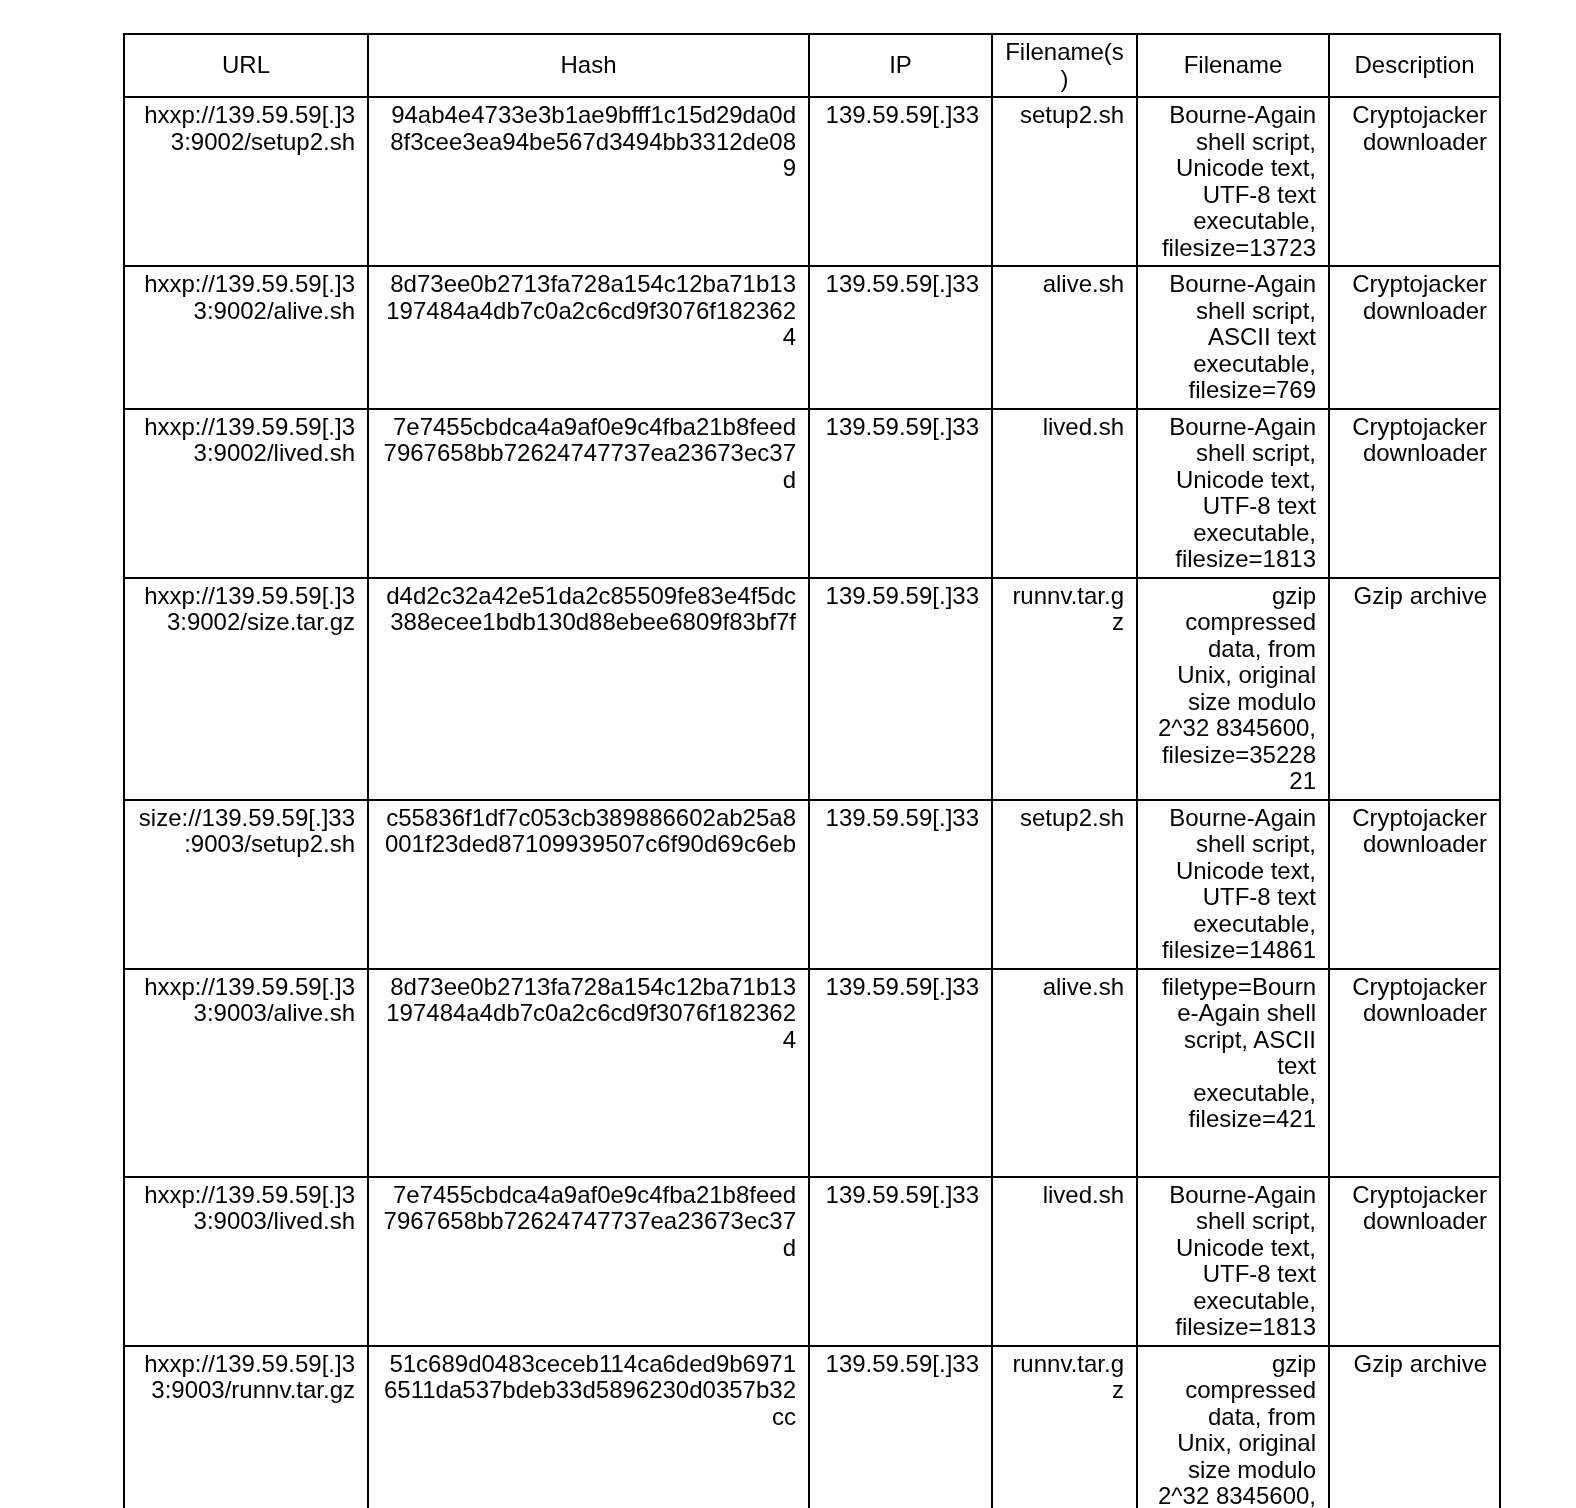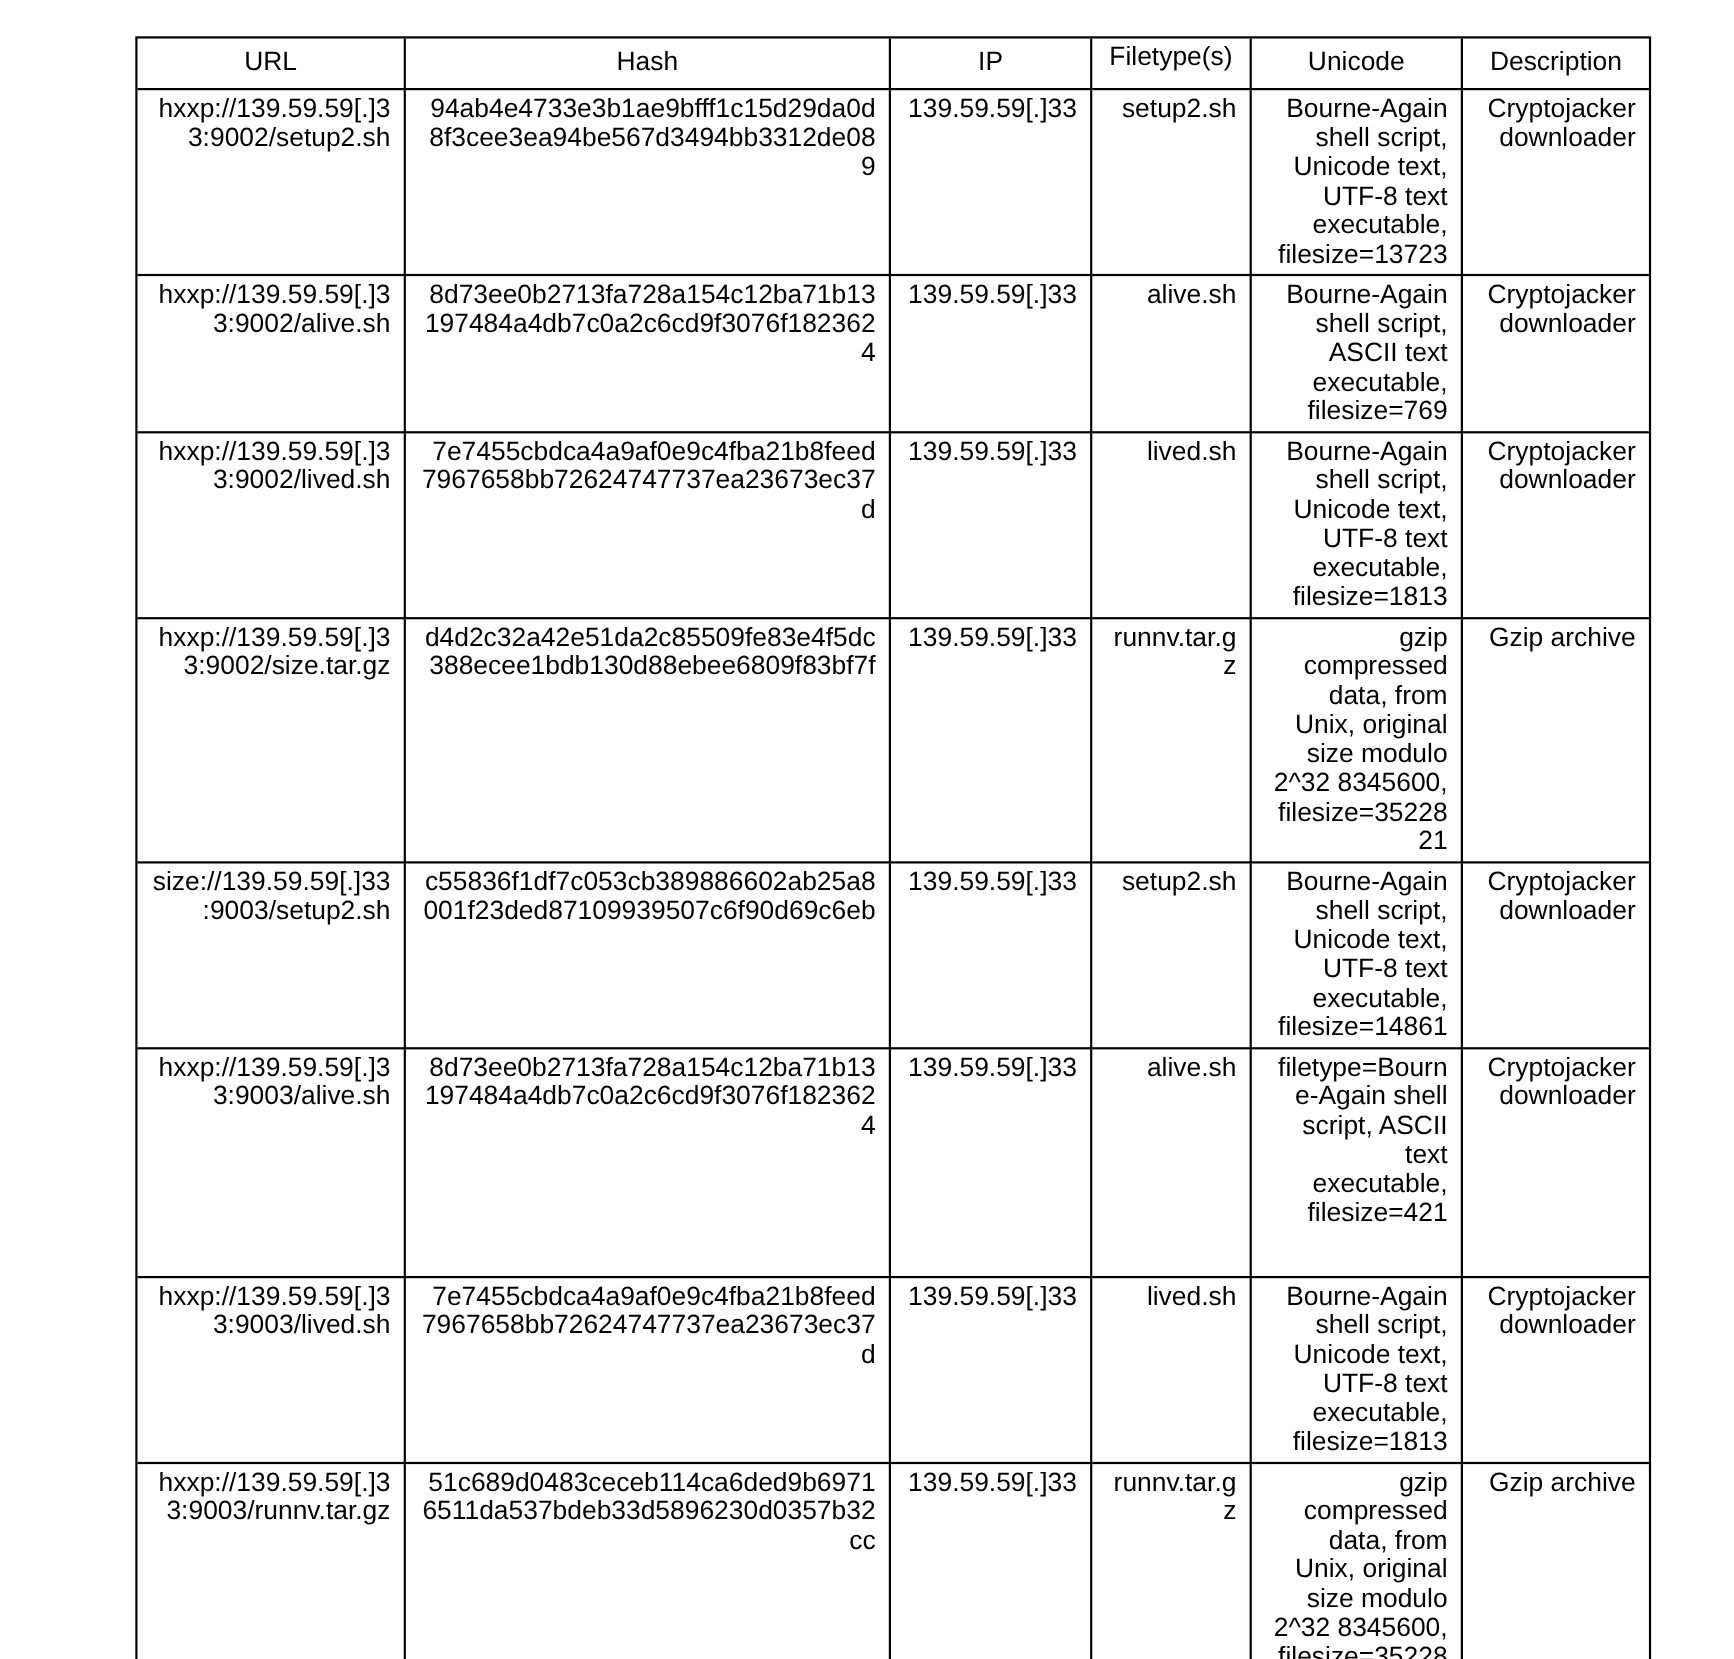--- a/index.html
+++ b/index.html
@@ -55,22 +55,22 @@
       <col style="width:183px">
       <col style="width:145px">
       <col style="width:192px">
       <col style="width:169px">
     </colgroup>
     <tbody>
       <tr style="height:47px">
         <th>URL</th>
         <th>Hash</th>
         <th>IP</th>
-        <th class="valign-top">Filetype(s)</th>
-        <th>Unicode</th>
+        <th class="valign-top">Filename(s)</th>
+        <th>Filename</th>
         <th>Description</th>
       </tr>
       <tr style="height:166px">
         <td>hxxp://139.59.59[.]33:9002/setup2.sh</td>
         <td>94ab4e4733e3b1ae9bfff1c15d29da0d8f3cee3ea94be567d3494bb3312de089</td>
         <td>139.59.59[.]33</td>
         <td>setup2.sh</td>
         <td>Bourne-Again shell script, Unicode text, UTF-8 text executable, filesize=13723</td>
         <td>Cryptojacker downloader</td>
       </tr>

